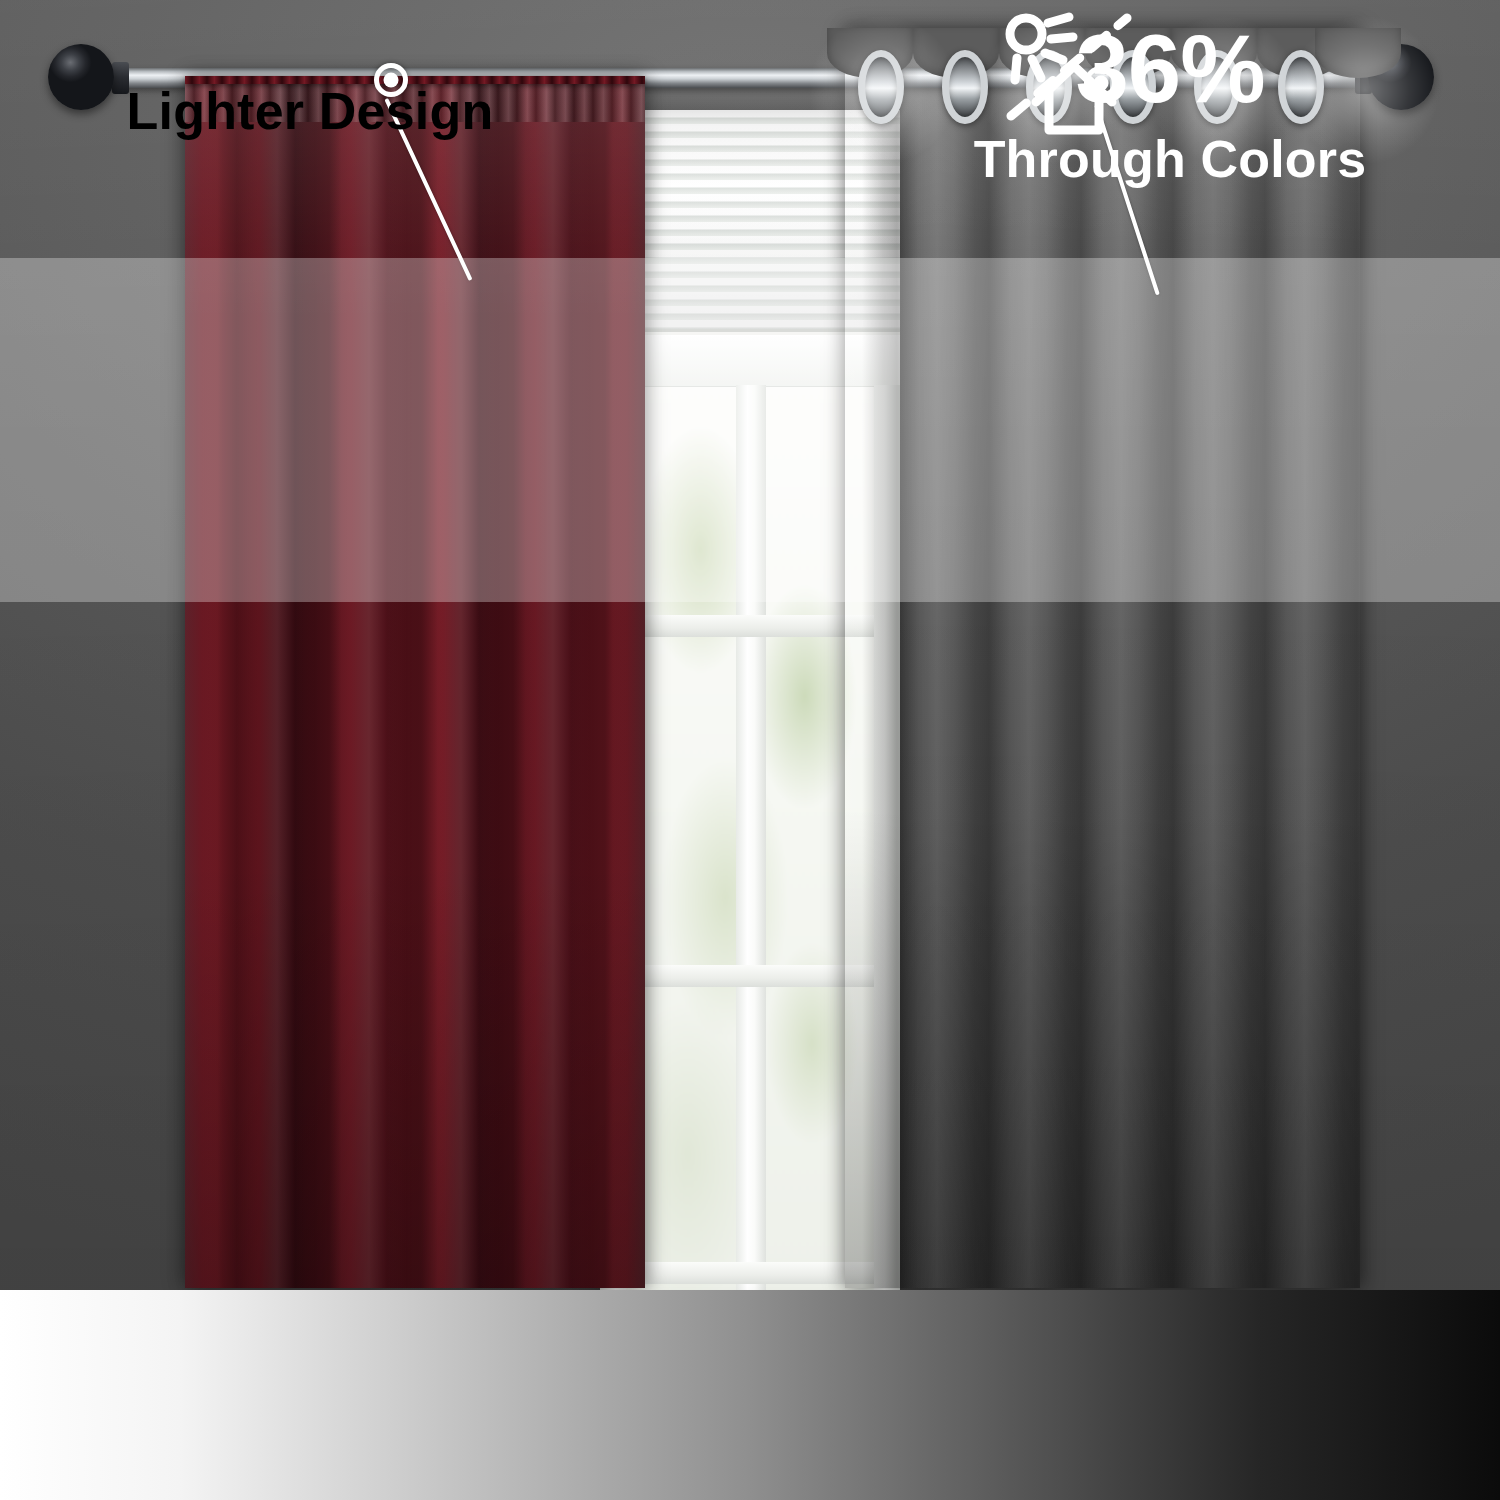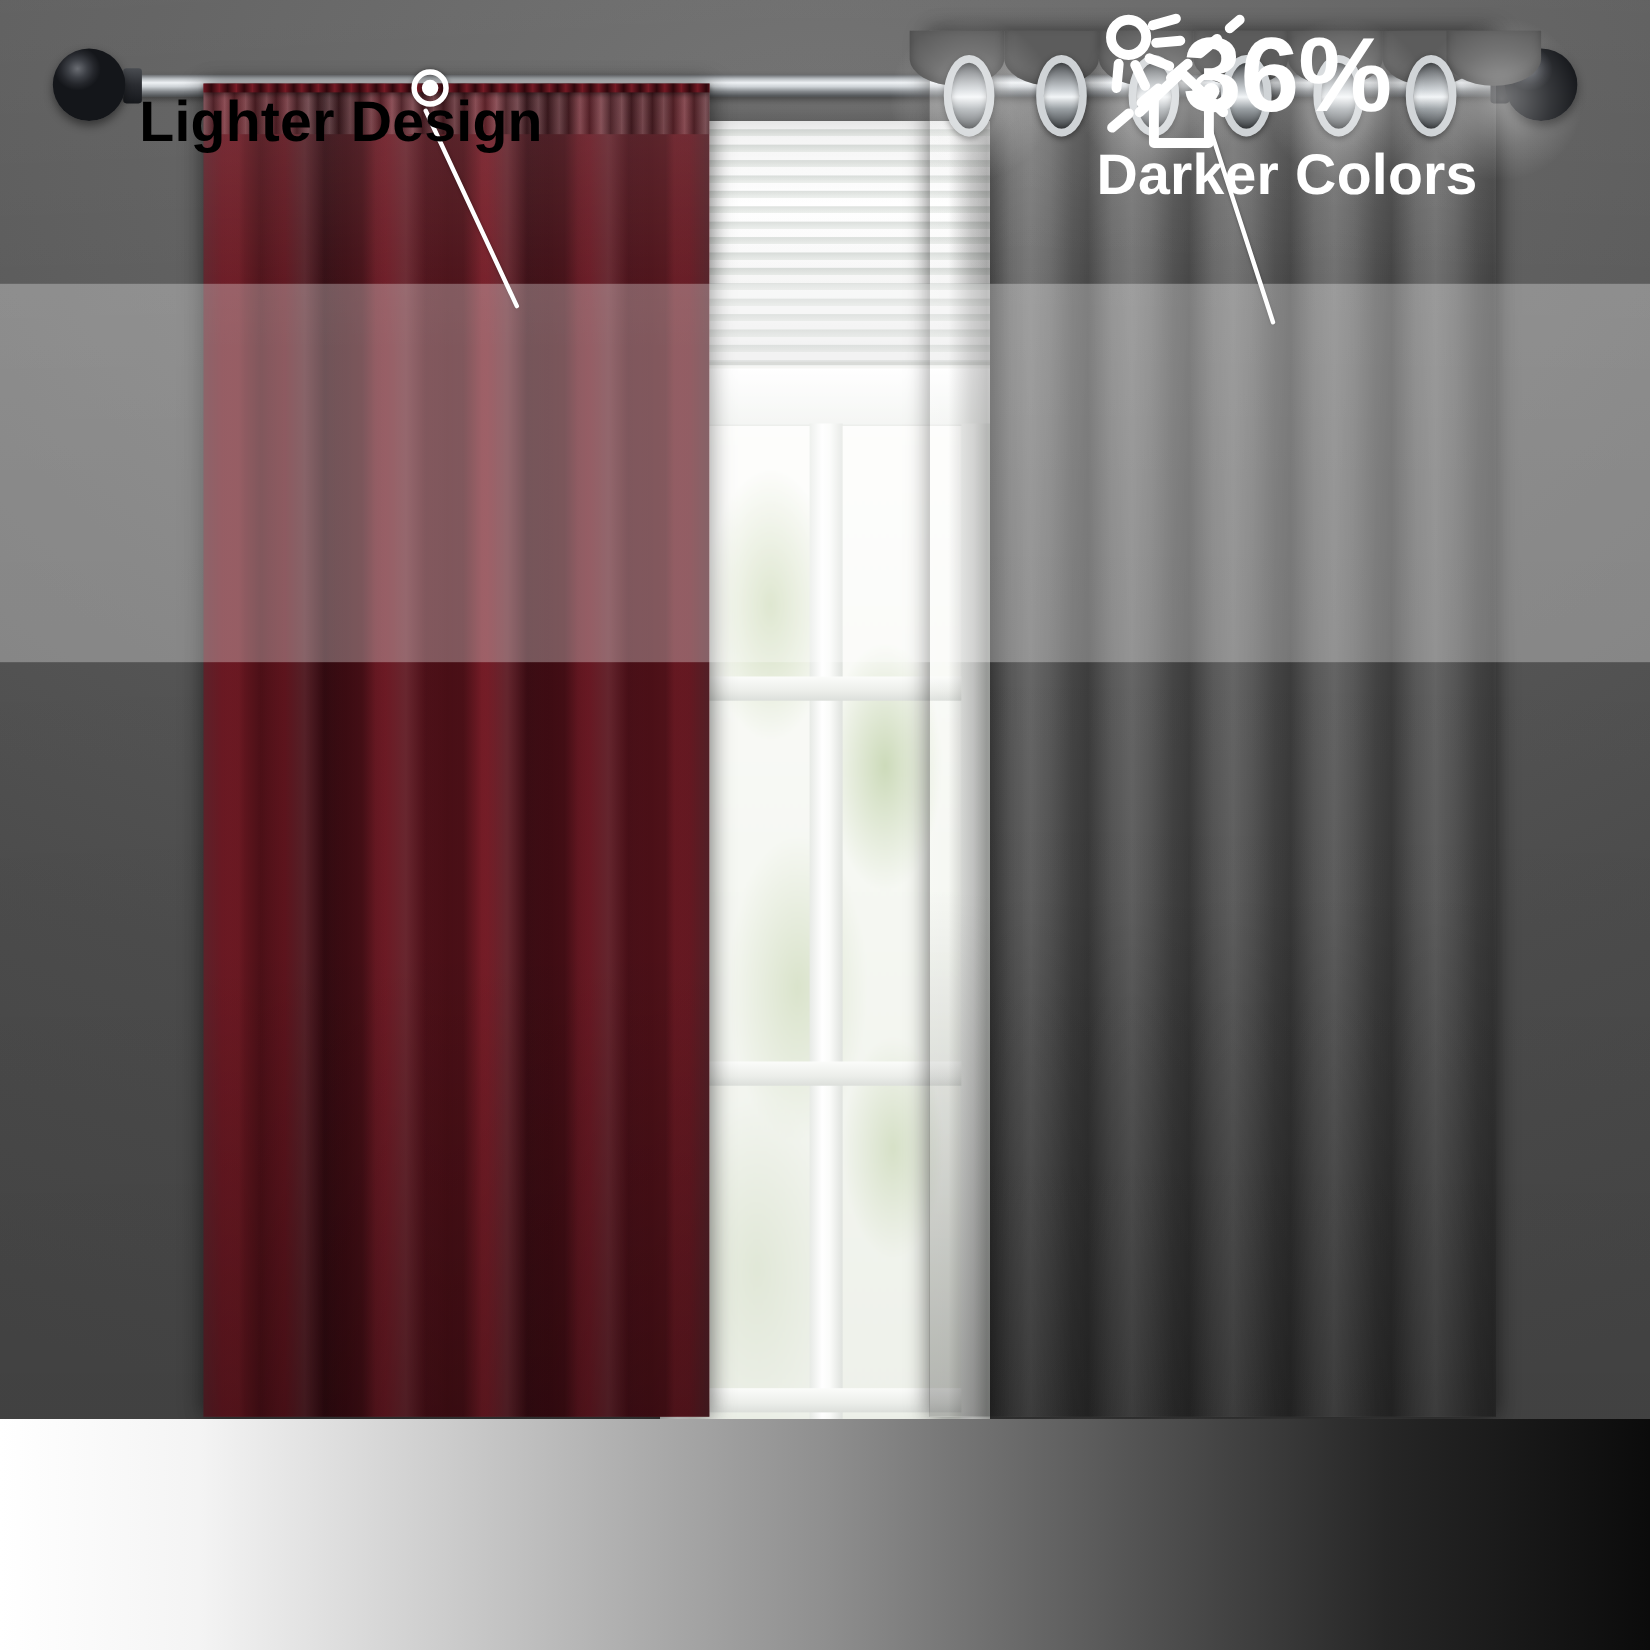--- a/index.html
+++ b/index.html
@@ -308,16 +308,16 @@
   </div>
 
   <div class="banner"></div>
 
   <div class="stat left">
     <div class="stat-label">Lighter Design</div>
   </div>
 
   <div class="stat right">
     <div class="stat-pct">36%</div>
-    <div class="stat-label">Darker Colors</div>
+    <div class="stat-label">Through Colors</div>
   </div>
 
 </div>
 
 </body></html>

